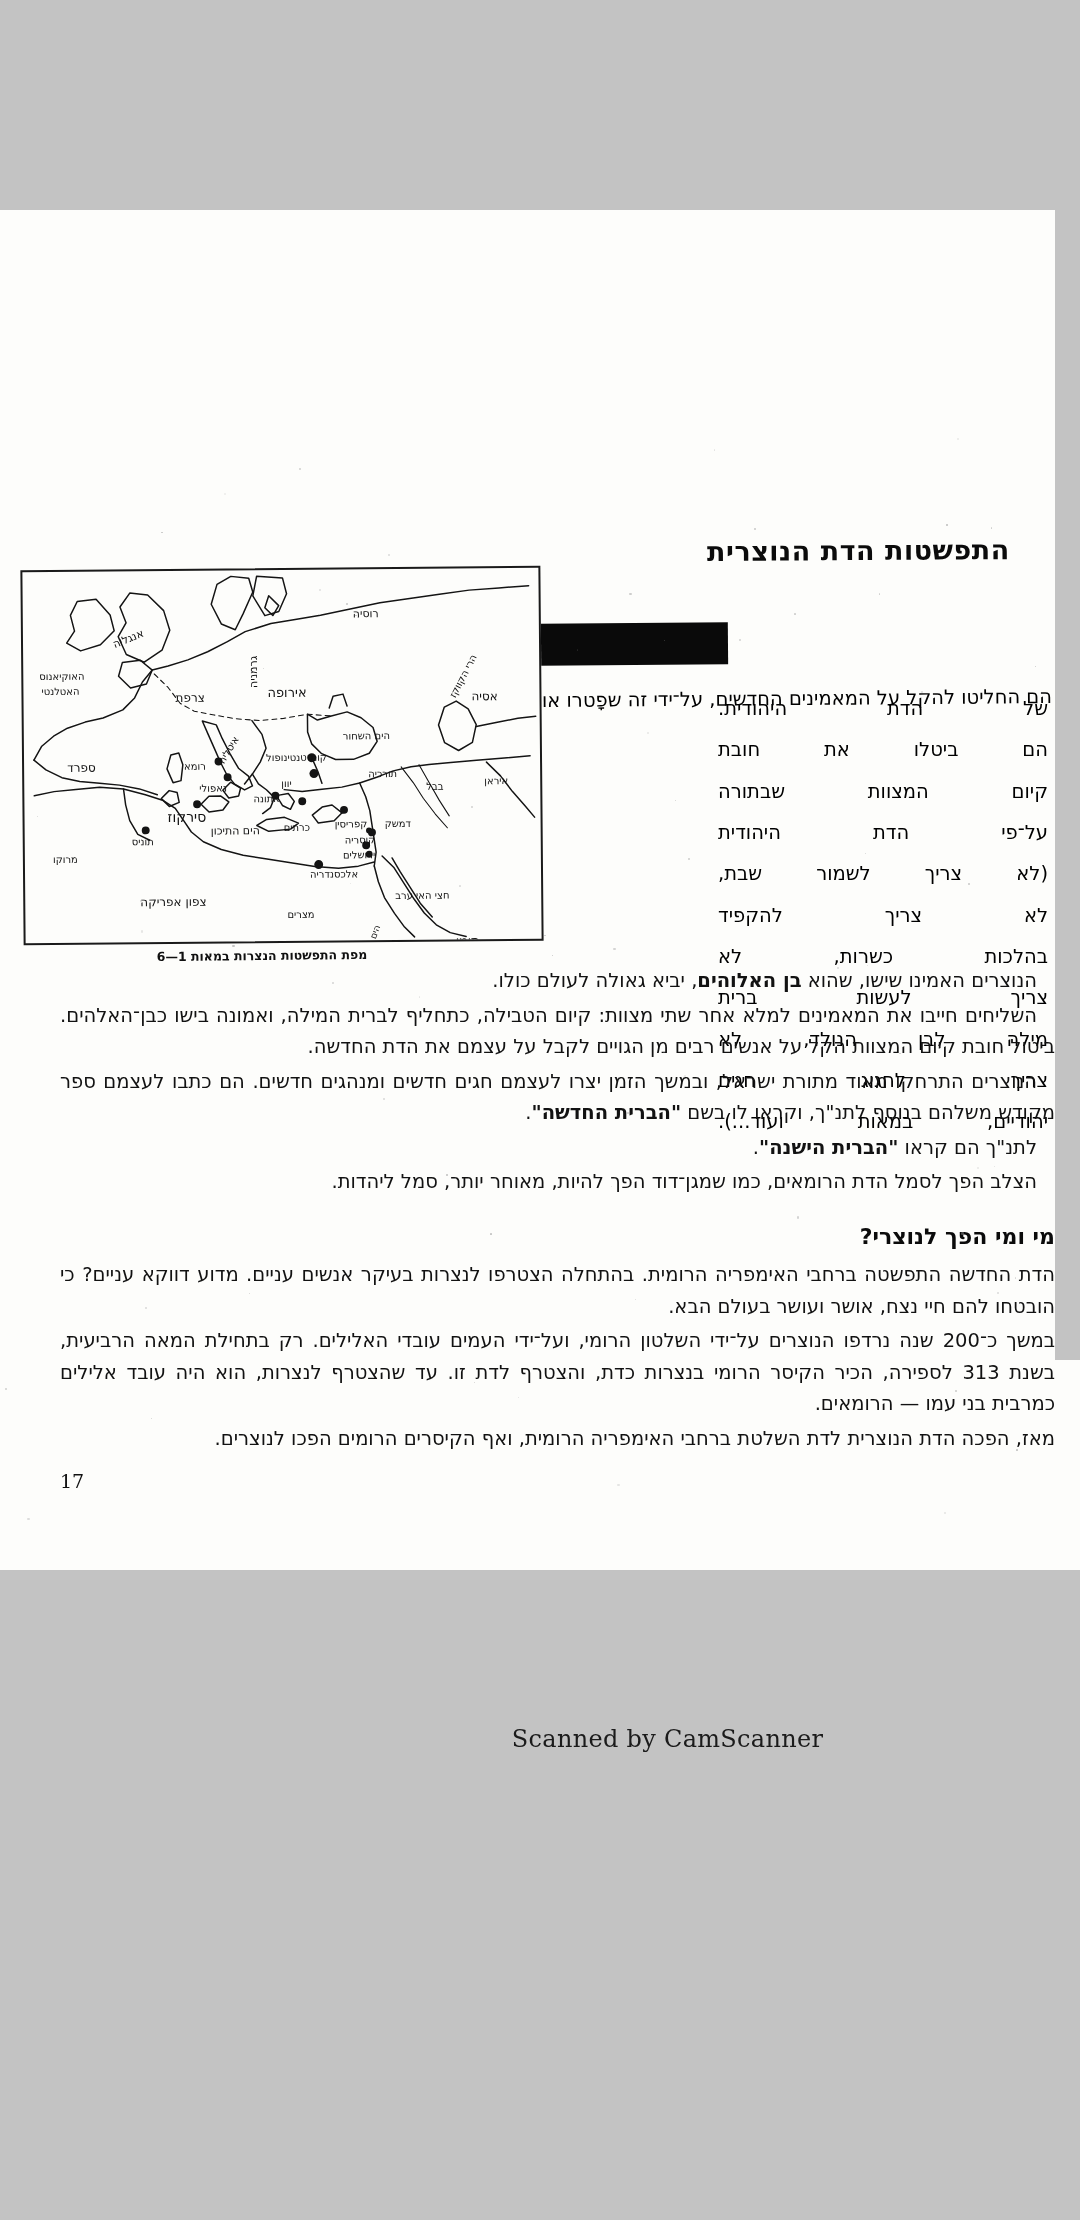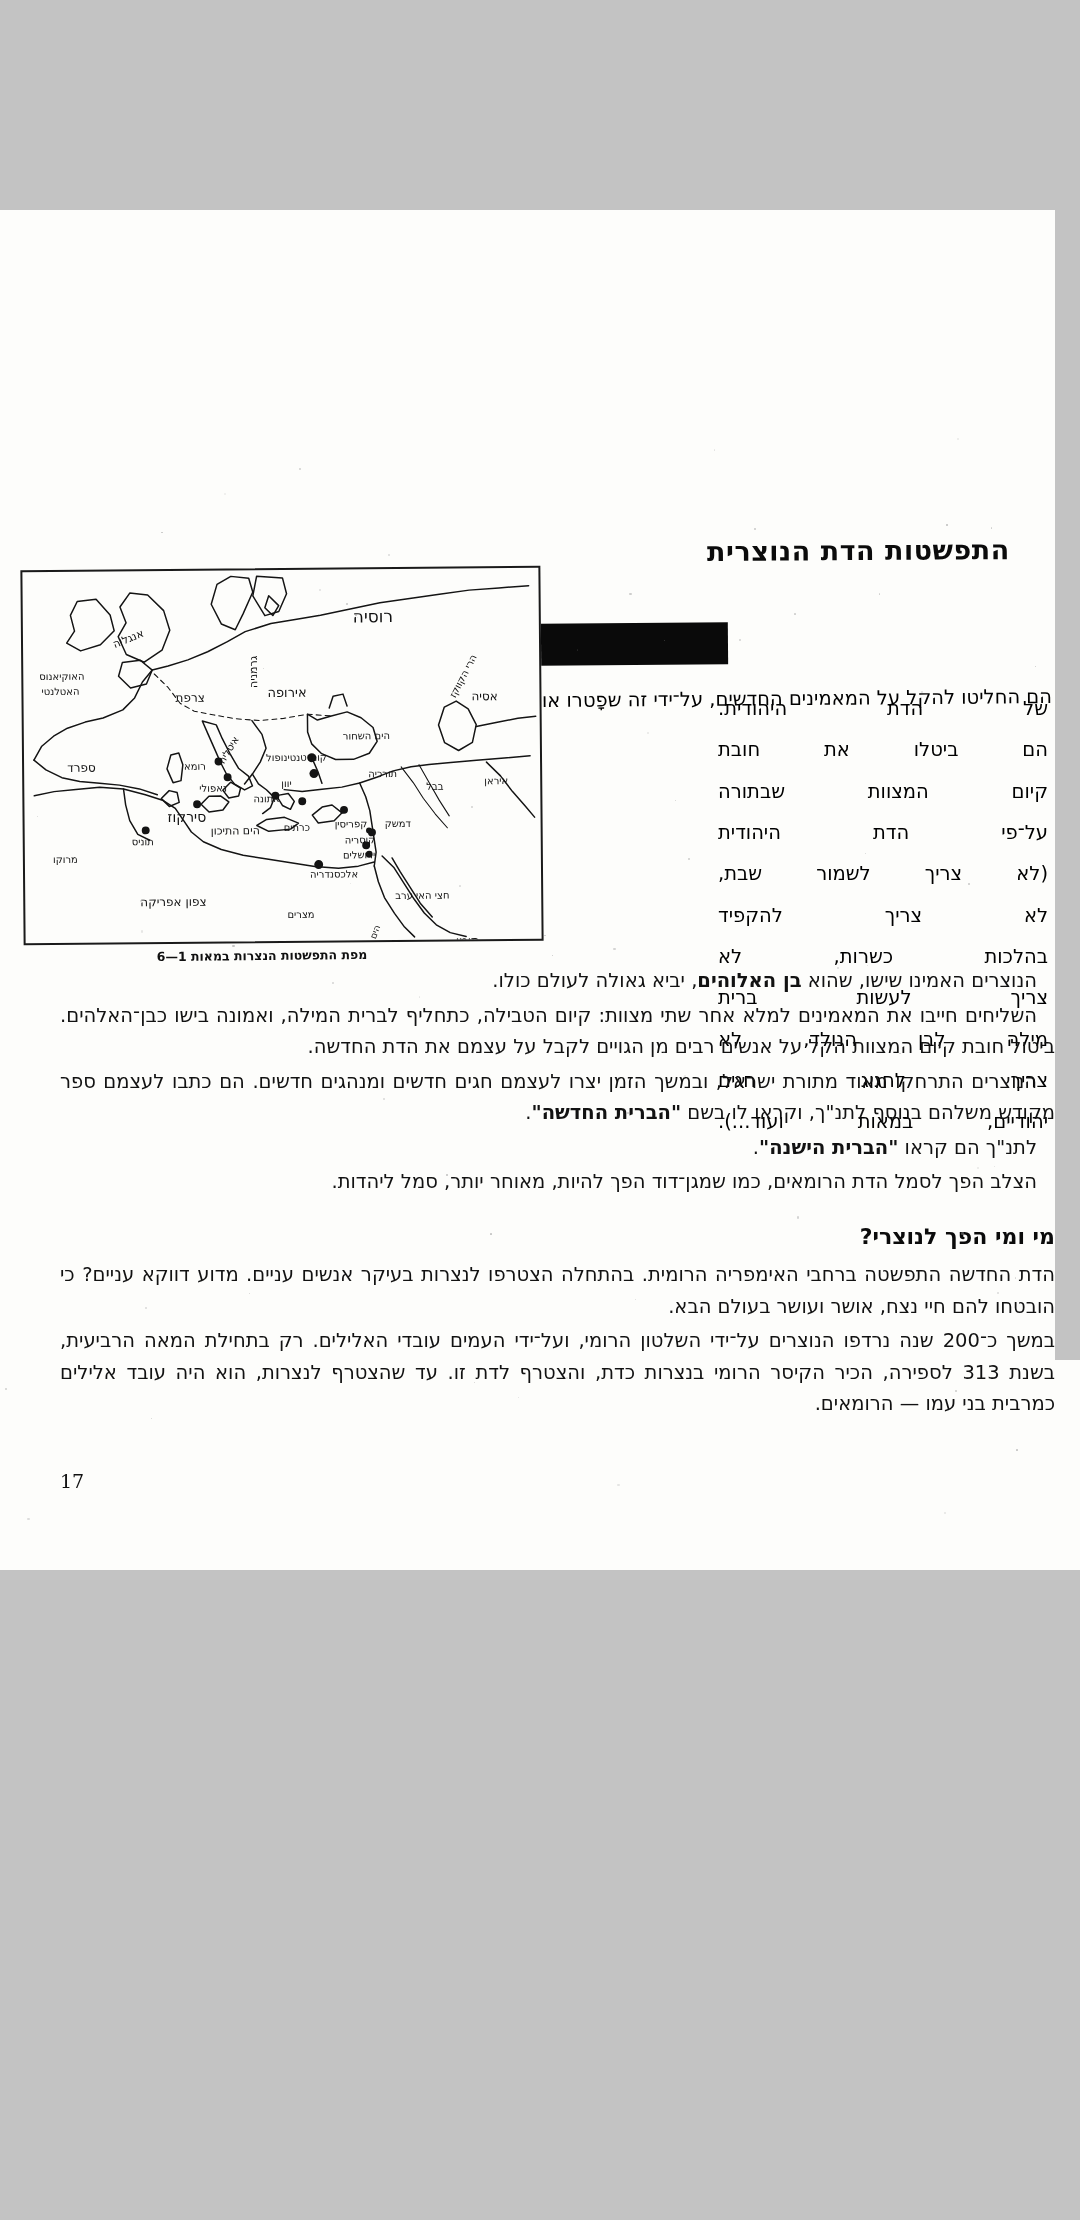--- a/index.html
+++ b/index.html
@@ -262,21 +262,21 @@
             <circle cx="344" cy="279" r="4"></circle>
             <circle cx="347" cy="264" r="3"></circle>
             <circle cx="296" cy="298" r="4.5"></circle>
             <circle cx="347" cy="288" r="3.5"></circle>
           </g>
         </svg>
 
         <div id="map-labels">
             <div class="mlabel" style="left: 88px; top: 56px; font-size: 11px; transform: rotate(-22deg); transform-origin: right center;">אנגליה</div>
             <div class="mlabel" style="left: 198px; top: 80px; font-size: 11px; transform: rotate(-90deg); transform-origin: right center;">גרמניה</div>
-            <div class="mlabel" style="left: 330px; top: 39px; font-size: 17px; transform-origin: right center;">רוסיה</div>
+            <div class="mlabel" style="left: 330px; top: 39px; font-size: 11px; transform-origin: right center;">רוסיה</div>
             <div class="mlabel" style="left: 16px; top: 100px; font-size: 10px; transform-origin: right center;">האוקיאנוס</div>
             <div class="mlabel" style="left: 18px; top: 115px; font-size: 10px; transform-origin: right center;">האטלנטי</div>
             <div class="mlabel" style="left: 152px; top: 121px; font-size: 12px; transform-origin: right center;">צרפת</div>
             <div class="mlabel" style="left: 244px; top: 116px; font-size: 13px; transform-origin: right center;">אירופה</div>
             <div class="mlabel" style="left: 448px; top: 122px; font-size: 12px; transform-origin: right center;">אסיה</div>
             <div class="mlabel" style="left: 404px; top: 82px; font-size: 10px; transform: rotate(-62deg); transform-origin: right center;">הרי הקווקז</div>
             <div class="mlabel" style="left: 43px; top: 190px; font-size: 12px; transform-origin: right center;">ספרד</div>
             <div class="mlabel" style="left: 183px; top: 162px; font-size: 10px; transform: rotate(-58deg); transform-origin: right center;">איטליה</div>
             <div class="mlabel" style="left: 160px; top: 191px; font-size: 10px; transform-origin: right center;">רומא</div>
             <div class="mlabel" style="left: 175px; top: 213px; font-size: 10px; transform-origin: right center;">נאפולי</div>
@@ -380,24 +380,28 @@
       <p class="para short">
         <span>לתנ"ך הם קראו </span><b>"הברית הישנה"</b><span>.</span>
       </p>
 
       <p class="para short">הצלב הפך לסמל הדת הרומאים, כמו שמגן־דוד הפך להיות, מאוחר יותר, סמל ליהדות.</p>
 
       <h2 id="section-head">מי ומי הפך לנוצרי?</h2>
 
       <p class="para noind">הדת החדשה התפשטה ברחבי האימפריה הרומית. בהתחלה הצטרפו לנצרות בעיקר אנשים עניים. מדוע דווקא עניים? כי הובטחו להם חיי נצח, אושר ועושר בעולם הבא.</p>
       <p class="para noind">במשך כ־200 שנה נרדפו הנוצרים על־ידי השלטון הרומי, ועל־ידי העמים עובדי האלילים. רק בתחילת המאה הרביעית, בשנת 313 לספירה, הכיר הקיסר הרומי בנצרות כדת, והצטרף לדת זו. עד שהצטרף לנצרות, הוא היה עובד אלילים כמרבית בני עמו — הרומאים.</p>
+      <p class="para noind">מאז, הפכה הדת הנוצרית לדת השלטת ברחבי האימפריה הרומית, ואף הקיסרים הרומים הפכו לנוצרים.</p>
     </div>
 
     <div id="page-number">17</div>
 
+    <div id="scan-footer">
+      <span class="inner">Scanned by CamScanner</span>
+    </div>
 
   <div class="speck" style="left: 878.64px; top: 173.414px; width: 1.10825px; height: 1.10825px; opacity: 0.46;"></div>
       <div class="speck" style="left: 664.409px; top: 219.92px; width: 0.996377px; height: 0.996377px; opacity: 0.46;"></div>
       <div class="speck" style="left: 945.938px; top: 104.368px; width: 1.62085px; height: 1.62085px; opacity: 0.58;"></div>
       <div class="speck" style="left: 836.711px; top: 546.776px; width: 2.28894px; height: 2.28894px; opacity: 0.34;"></div>
       <div class="speck" style="left: 1014.56px; top: 857.295px; width: 1.75533px; height: 1.75533px; opacity: 0.38;"></div>
       <div class="speck" style="left: 629.492px; top: 173.375px; width: 2.09007px; height: 2.09007px; opacity: 0.48;"></div>
       <div class="speck" style="left: 27.4322px; top: 1098.17px; width: 2.15653px; height: 2.15653px; opacity: 0.32;"></div>
       <div class="speck" style="left: 459.258px; top: 465.16px; width: 1.72003px; height: 1.72003px; opacity: 0.31;"></div>
       <div class="speck" style="left: 140.414px; top: 480.3px; width: 1.36374px; height: 1.36374px; opacity: 0.37;"></div>

